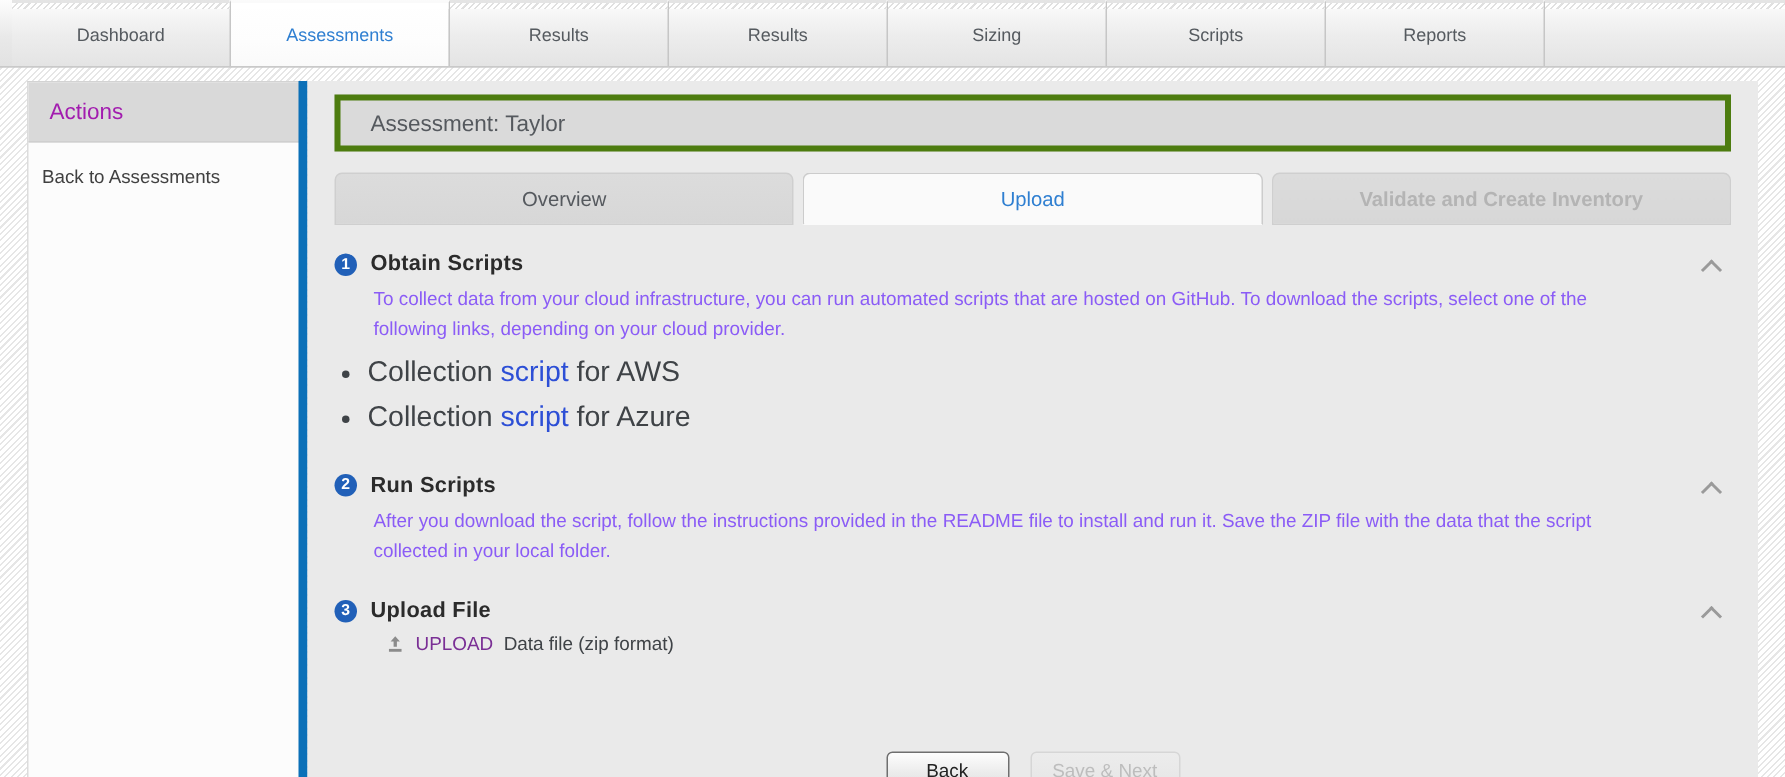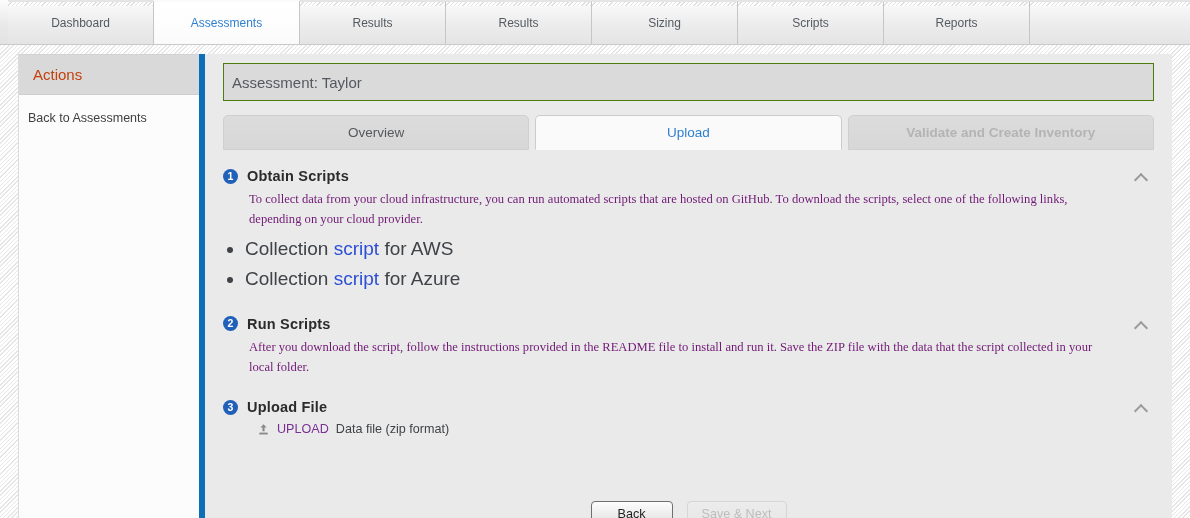--- a/index.html
+++ b/index.html
@@ -81,21 +81,21 @@
     background: #fcfcfc;
     border-top: 1px solid #d3d3d3;
     border-left: 1px solid #dcdcdc;
   }
   .sidebar-head {
     height: 40px;
     background: #d9d9d9;
     display: flex; align-items: center;
     padding-left: 14px;
     font-size: 15px;
-    color: #c2410c;
+    color: #a21caf;
     border-bottom: 1px solid #cfcfcf;
   }
   .sidebar-link {
     margin: 16px 0 0 9px;
     font-size: 12.5px;
     color: #404040;
     cursor: pointer;
   }
   .blue-rail {
     position: absolute; left: 199px; top: 9px;
@@ -106,23 +106,23 @@
   
   .main {
     position: absolute; left: 205px; top: 9px;
     width: 967px; height: 464px;
     background: #eaeaea;
   }
   .main-head {
     margin: 9px 18px 0 18px;
     height: 38px;
     background: #dadada;
-    border: 1px solid #4d7c0f;
+    border: 4px solid #4d7c0f;
     display: flex; align-items: center;
-    padding-left: 8px;
+    padding-left: 20px;
     font-size: 15px;
     color: #55595e;
   }
 
   
   .subtabs {
     margin: 14px 18px 0 18px;
     display: flex;
     gap: 6px;
   }
@@ -181,24 +181,23 @@
     content: "";
     position: absolute; left: 2px; top: 5px;
     width: 8px; height: 8px;
     border-left: 2px solid #9a9a9a;
     border-top: 2px solid #9a9a9a;
     transform: rotate(45deg);
   }
   .step-body {
     margin: 6px 0 0 26px;
     font-size: 12.6px;
-    color: #701a75;
+    color: #8b5cf6;
     line-height: 1.58;
     max-width: 856px;
-    font-family: Liberation Serif, serif;
   }
   ul.bullets {
     margin: 4px 0 0 0;
     padding-left: 22px;
     font-size: 19px;
     color: #3f4347;
     line-height: 1.55;
   }
   ul.bullets li { margin: 1px 0; }
   a.link {

